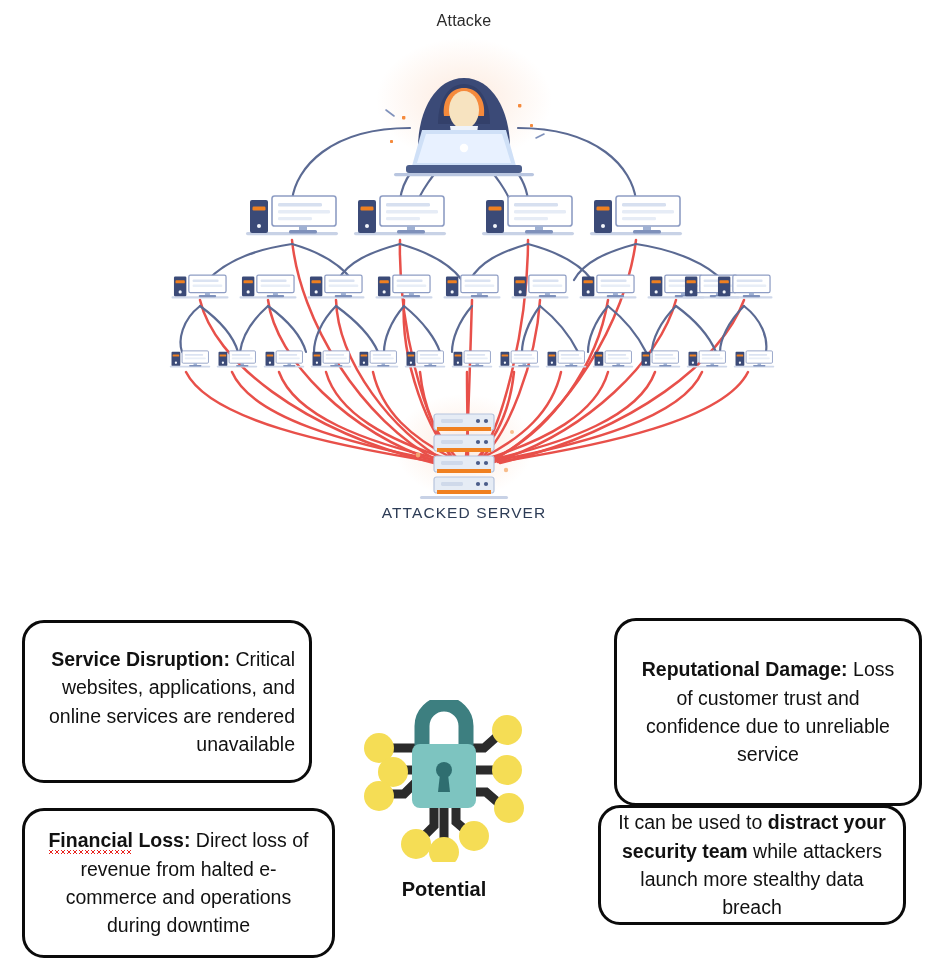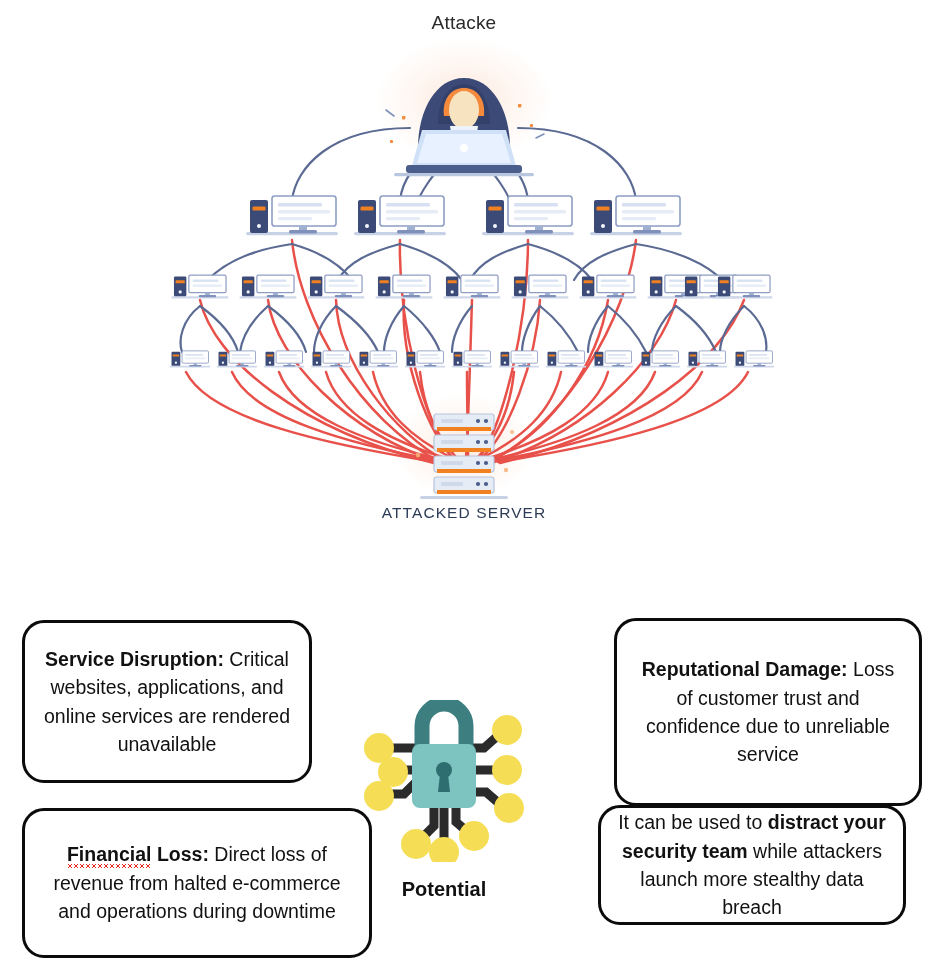--- a/index.html
+++ b/index.html
@@ -21,21 +21,21 @@
     position: absolute;
     left: 0; top: 0;
     width: 928px;
     height: 560px;
   }
   #attacker-title {
     position: absolute;
     left: 0; top: 12px;
     width: 928px;
     text-align: center;
-    font-size: 19px;
+    font-size: 16px;
     color: #2b2b2b;
     letter-spacing: .2px;
   }
   #attacked-server-label {
     position: absolute;
     left: 0; top: 504px;
     width: 928px;
     text-align: center;
     font-size: 15.5px;
     font-weight: normal;
@@ -73,22 +73,22 @@
   .impact-box .spell {
     border-bottom: none;
     background-image:
       linear-gradient(135deg, transparent 44%, #e8231d 44%, #e8231d 56%, transparent 56%),
       linear-gradient(45deg, transparent 44%, #e8231d 44%, #e8231d 56%, transparent 56%);
     background-size: 6px 4px;
     background-repeat: repeat-x;
     background-position: 0 100%;
     padding-bottom: 3px;
   }
-  #box-service-disruption { left: 22px;  top: 20px;  width: 290px; height: 163px; }
-  #box-financial-loss    { left: 22px;  top: 208px; width: 350px; height: 150px; }
+  #box-service-disruption { left: 22px;  top: 20px;  width: 290px; height: 163px; text-align: right; }
+  #box-financial-loss    { left: 22px;  top: 208px; width: 313px; height: 150px; }
   #box-reputational      { left: 614px; top: 18px;  width: 308px; height: 188px; }
   #box-distraction       { left: 598px; top: 205px; width: 308px; height: 120px; }
 
   #lock-group {
     position: absolute;
     left: 352px; top: 100px;
     width: 184px;
     text-align: center;
   }
   #lock-icon { display: block; margin: 0 auto; }

